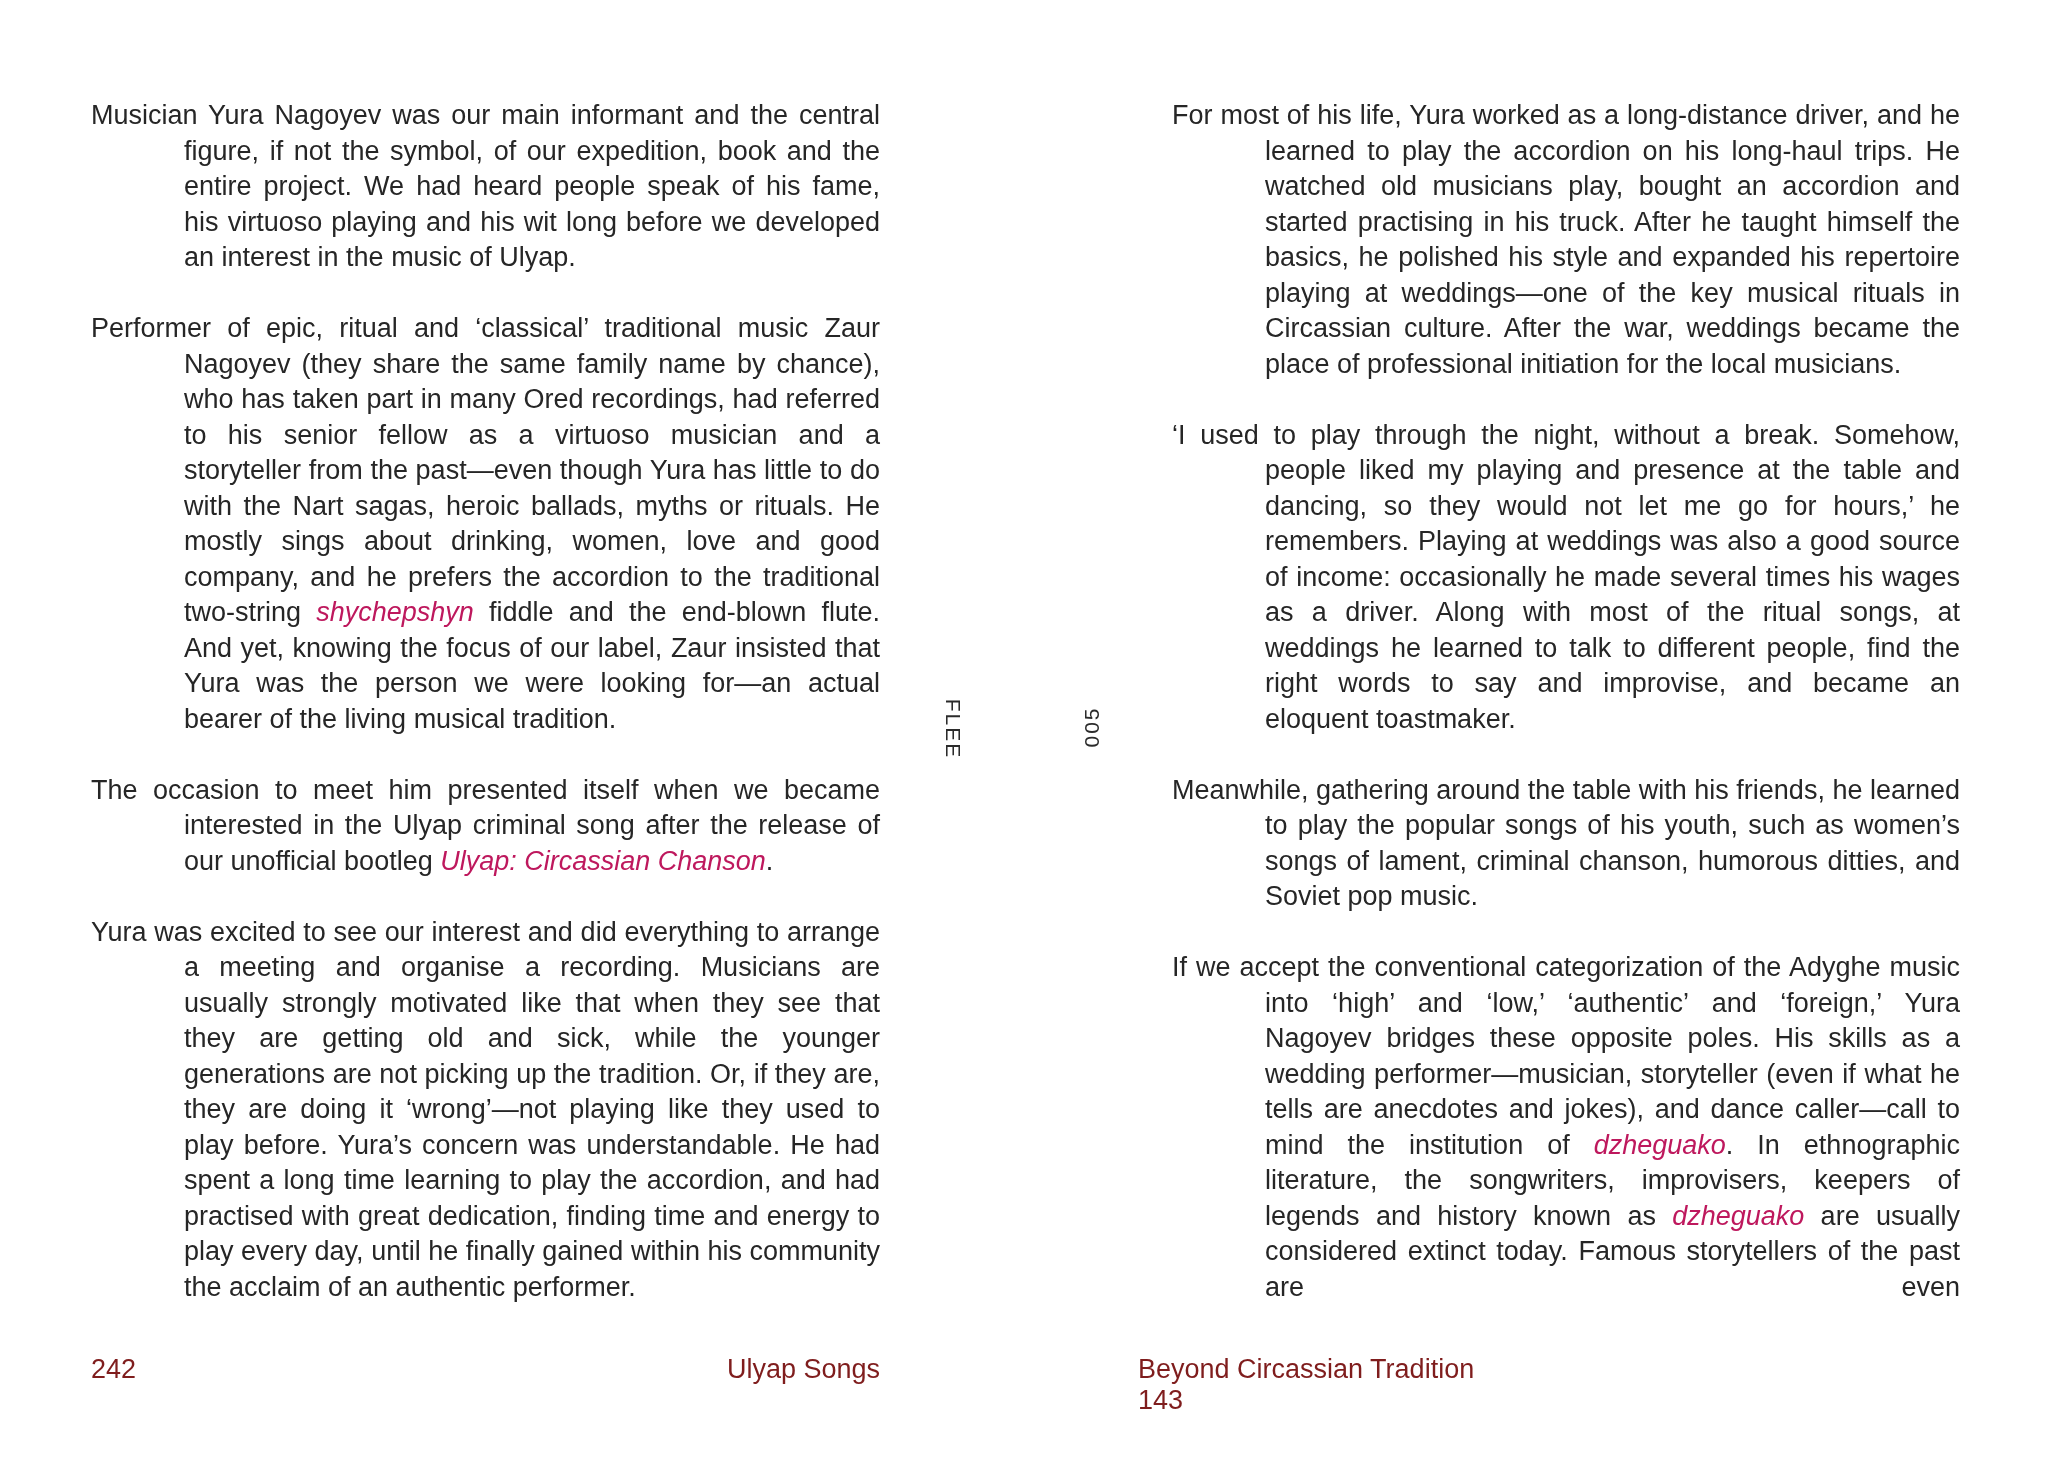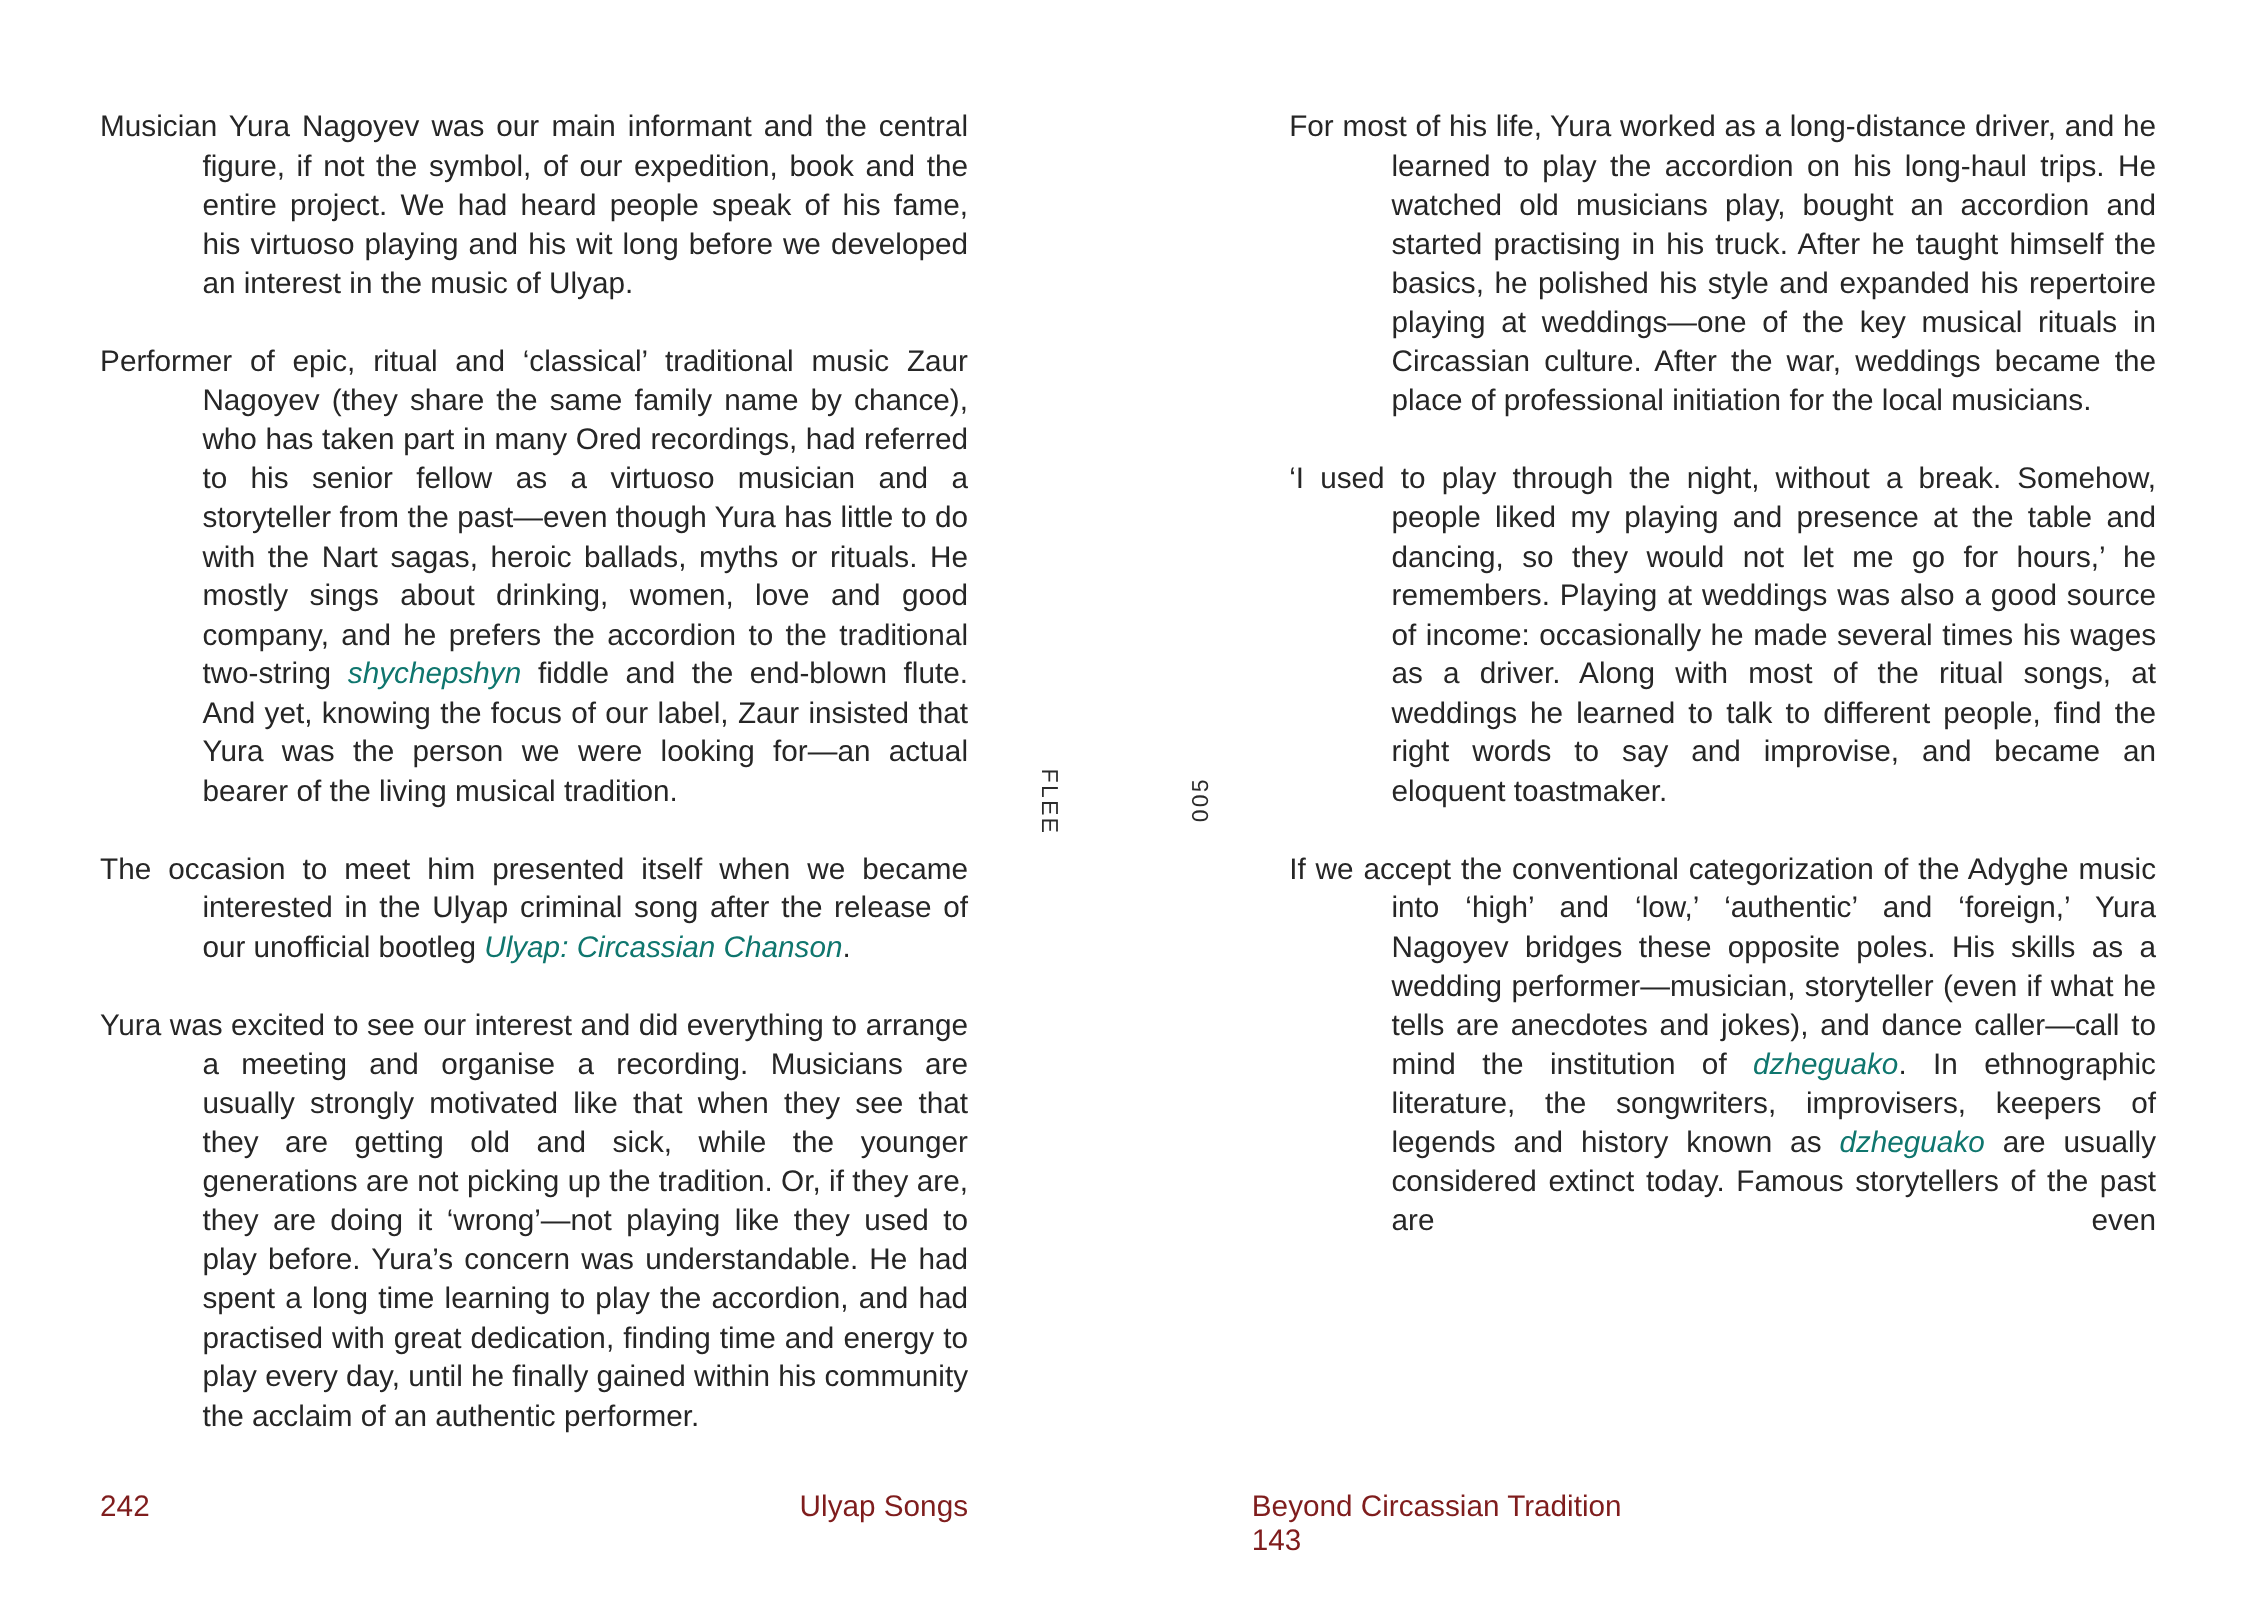--- a/index.html
+++ b/index.html
@@ -27,21 +27,21 @@
   .column-right { left: 1172px; width: 788px; }
   .para {
     margin: 0 0 35.5px 0;
     padding-left: 93px;
     text-indent: -93px;
   }
   .para:last-child { margin-bottom: 0; }
   .para.continued { text-align-last: justify; }
   .accent {
     font-style: italic;
-    color: #0f766e;
+    color: #be185d;
     font-weight: normal;
   }
   .spine-label {
     position: absolute;
     font-size: 21px;
     letter-spacing: 2px;
     color: #2b2b2b;
     white-space: nowrap;
   }
   .spine-label.flee {
@@ -85,20 +85,21 @@
 
   <div>
     <span class="spine-label flee">FLEE</span>
     <span class="spine-label num">005</span>
   </div>
 
   <section>
     <div class="column column-right">
         <p class="para"><span>For most of his life, Yura worked as a long-distance driver, and he learned to play the accordion on his long-haul trips. He watched old musicians play, bought an accordion and started practising in his truck. After he taught himself the basics, he polished his style and expanded his repertoire playing at weddings—one of the key musical rituals in Circassian culture. After the war, weddings became the place of professional initiation for the local musicians.</span></p>
         <p class="para"><span>‘I used to play through the night, without a break. Somehow, people liked my playing and presence at the table and dancing, so they would not let me go for hours,’ he remembers. Playing at weddings was also a good source of income: occasionally he made several times his wages as a driver. Along with most of the ritual songs, at weddings he learned to talk to different people, find the right words to say and improvise, and became an eloquent toastmaker.</span></p>
+        <p class="para"><span>Meanwhile, gathering around the table with his friends, he learned to play the popular songs of his youth, such as women’s songs of lament, criminal chanson, humorous ditties, and Soviet pop music.</span></p>
         <p class="para continued"><span>If we accept the conventional categorization of the Adyghe music into ‘high’ and ‘low,’ ‘authentic’ and ‘foreign,’ Yura Nagoyev bridges these opposite poles. His skills as a wedding performer—musician, storyteller (even if what he tells are anecdotes and jokes), and dance caller—call to mind the institution of </span><span class="accent">dzheguako</span><span>. In ethnographic literature, the songwriters, improvisers, keepers of legends and history known as </span><span class="accent">dzheguako</span><span> are usually considered extinct today. Famous storytellers of the past are even</span></p>
       </div>
     <footer class="footer footer-right">
       <span>Beyond Circassian Tradition</span>
       <span>143</span>
     </footer>
   </section>
 
 </div>
 

